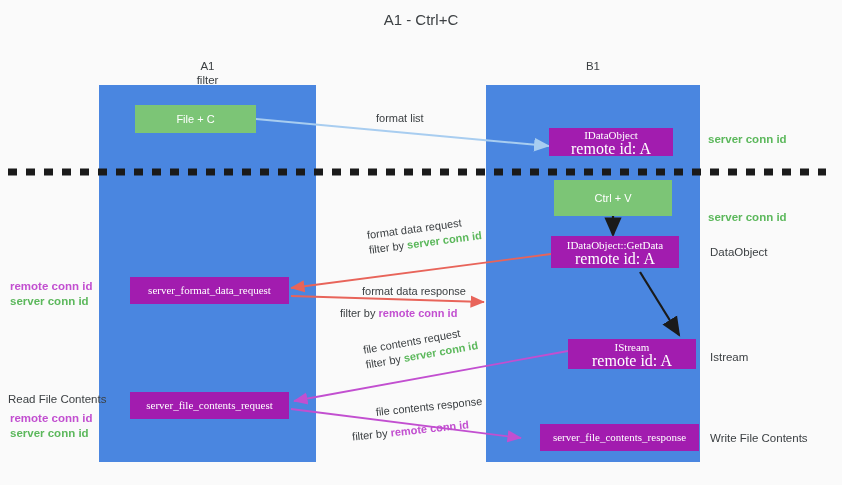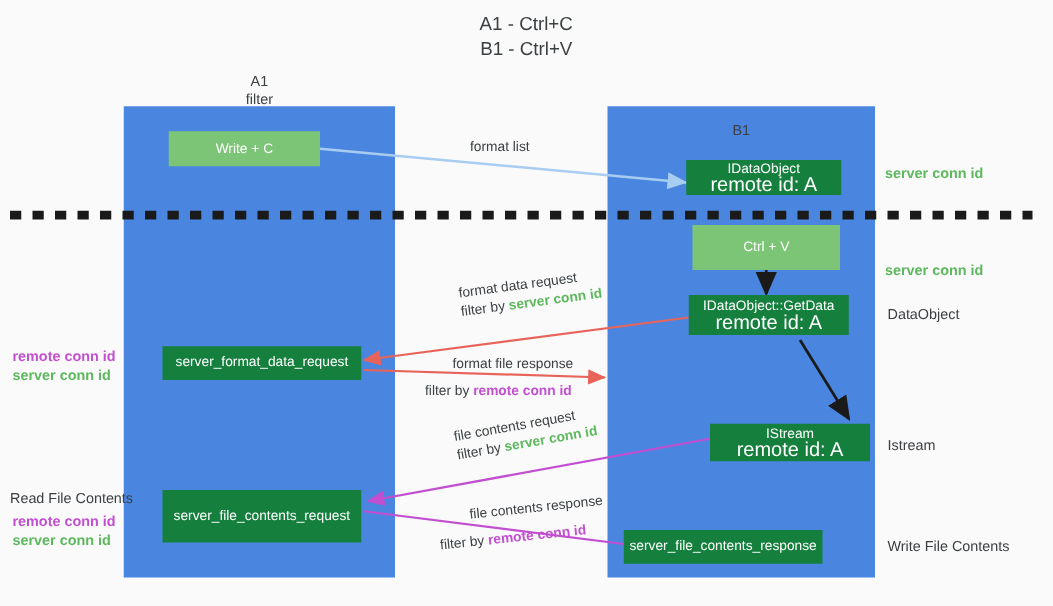--- a/index.html
+++ b/index.html
@@ -26,21 +26,21 @@
   
   .lane{position:absolute;background:#4a86e0;}
 
   
   .box{
     position:absolute;box-sizing:border-box;
     display:flex;flex-direction:column;align-items:center;justify-content:center;
     color:#ffffff;font-size:11px;line-height:13px;text-align:center;
   }
   .box.green{background:#7cc576;}
-  .box.orange{background:#15803d;}
+  .box.orange{background:#a21caf;font-family:Liberation Serif, serif;}
   .box .l2{font-size:16px;}
 
   
   .side{position:absolute;font-size:11.5px;line-height:15px;}
   .side.green{color:#5cb85c;font-weight:bold;}
   .side.purple{color:#c24fd0;font-weight:bold;}
   .side.plain{color:#3c4043;}
 
   
   .alabel{
@@ -52,31 +52,30 @@
   
   #draw{position:absolute;left:0;top:0;width:842px;height:485px;pointer-events:none;}
 </style>
 </head>
 <body>
 
 <div id="stage">
 
   <div class="title">
     <div>A1 - Ctrl+C</div>
-    <div>B1 - Ctrl+V</div>
   </div>
 
   <div class="lane" style="left:99px;top:85px;width:217px;height:377px;"></div>
   <div class="lane" style="left:486px;top:85px;width:214px;height:377px;"></div>
 
   <div class="col-head" style="left:99px;top:59px;width:217px;">
     <div>A1</div>
     <div>filter</div>
   </div>
-  <div class="col-head" style="left:486px;top:59px;width:214px;margin-top:39px;">
+  <div class="col-head" style="left:486px;top:59px;width:214px;">
     <div>B1</div>
   </div>
 
   <svg id="draw">
     <defs>
       <marker id="ah-blue" markerWidth="9" markerHeight="9" refX="7.5" refY="4" orient="auto">
         <path d="M0,0.6 L8,4 L0,7.4 z" fill="#a8cdf0"></path>
       </marker>
       <marker id="ah-red" markerWidth="9" markerHeight="9" refX="7.5" refY="4" orient="auto">
         <path d="M0,0.6 L8,4 L0,7.4 z" fill="#e8645a"></path>
@@ -100,21 +99,21 @@
     <line x1="291" y1="296" x2="484" y2="302" stroke="#e8645a" stroke-width="1.8" marker-end="url(#ah-red)"></line>
 
     <line x1="568" y1="351" x2="294" y2="401" stroke="#c24fd0" stroke-width="1.8" marker-end="url(#ah-mag)"></line>
 
     <line x1="291" y1="409" x2="521" y2="438" stroke="#c24fd0" stroke-width="1.8" marker-end="url(#ah-mag)"></line>
 
     <line x1="8" y1="172" x2="826" y2="172" stroke="#1a1a1a" stroke-width="7" stroke-dasharray="9 9"></line>
   </svg>
 
   <div class="box green" style="left:135px;top:105px;width:121px;height:28px;">
-    <div>Write + C</div>
+    <div>File + C</div>
   </div>
 
   <div class="box orange" style="left:549px;top:128px;width:124px;height:28px;">
     <div>IDataObject</div>
     <div class="l2">remote id: A</div>
   </div>
 
   <div class="box green" style="left:554px;top:180px;width:118px;height:36px;">
     <div>Ctrl + V</div>
   </div>
@@ -127,37 +126,37 @@
   <div class="box orange" style="left:568px;top:339px;width:128px;height:30px;">
     <div>IStream</div>
     <div class="l2">remote id: A</div>
   </div>
 
   <div class="box orange" style="left:130px;top:277px;width:159px;height:27px;">
     <div>server_format_data_request</div>
   </div>
 
 
-  <div class="box orange" style="left:130px;top:392px;width:159px;height:42px;">
+  <div class="box orange" style="left:130px;top:392px;width:159px;height:27px;">
     <div>server_file_contents_request</div>
   </div>
 
-  <div class="box orange" style="left:499px;top:424px;width:159px;height:27px;">
+  <div class="box orange" style="left:540px;top:424px;width:159px;height:27px;">
     <div>server_file_contents_response</div>
   </div>
 
   <div class="alabel" style="left:376px;top:111px;">format list</div>
 
   <div class="alabel" style="left:366px;top:228px;transform:rotate(-7.5deg);transform-origin:left top;">
     <div>format data request</div>
     <div><span>filter by </span><span class="g">server conn id</span></div>
   </div>
 
   <div class="alabel" style="left:362px;top:284px;">
-    <div>format file response</div>
+    <div>format data response</div>
     <div style="margin-top:7px;margin-left:-22px;"><span>filter by </span><span class="p">remote conn id</span></div>
   </div>
 
   <div class="alabel" style="left:362px;top:343px;transform:rotate(-10deg);transform-origin:left top;">
     <div>file contents request</div>
     <div><span>filter by </span><span class="g">server conn id</span></div>
   </div>
 
   <div class="alabel" style="left:375px;top:405px;transform:rotate(-6deg);transform-origin:left top;">
     <div>file contents response</div>

